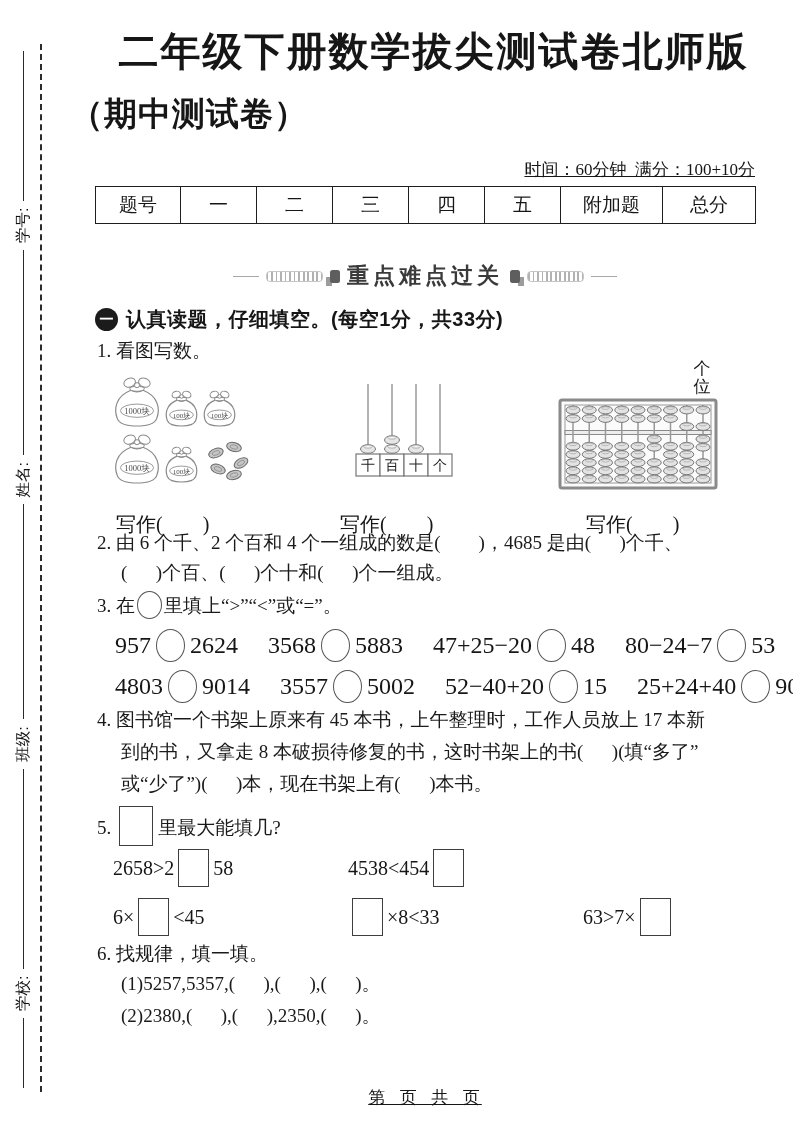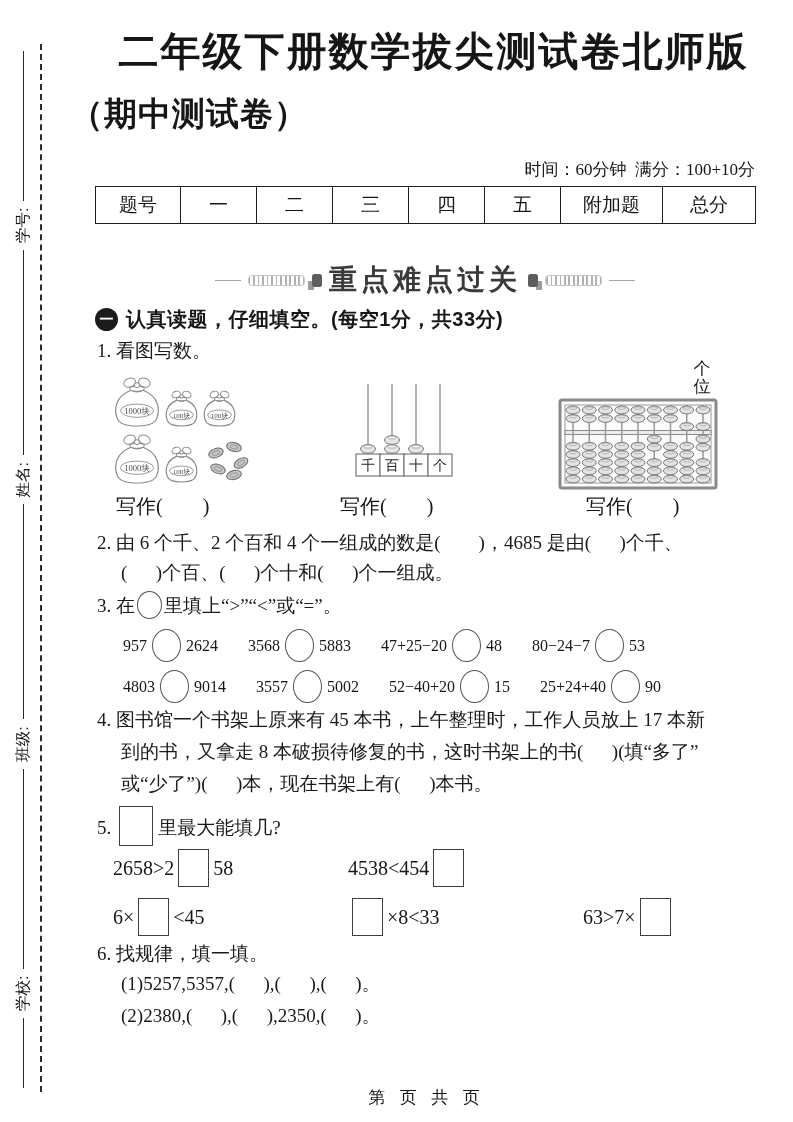--- a/index.html
+++ b/index.html
@@ -1,18 +1,18 @@
 <!DOCTYPE html>
 <html><head>
 <meta charset="utf-8">
 <style>
   html,body{margin:0;padding:0;background:#e8e8e8;}
   .page{position:relative;width:793px;height:1122px;background:#ffffff;margin:0 auto;
         font-family:"Liberation Sans","DejaVu Sans",sans-serif;color:#161616;overflow:hidden;}
-  .serif{font-family:"Liberation Serif","DejaVu Serif",serif;}
+  .serif{font-family:"Liberation Serif","DejaVu Serif",serif;text-decoration:underline;}
 
   
   .side-divider{position:absolute;left:40px;top:44px;height:1048px;border-left:2.5px dashed #2b2b2b;}
   .side-strip{position:absolute;left:5px;top:1090px;width:1045px;height:36px;
               transform:rotate(-90deg);transform-origin:0 0;
               display:flex;align-items:center;}
   .side-line{height:0;border-bottom:1.7px solid #2a2a2a;margin:0 2px;}
   .side-label{font-size:15.5px;color:#111;white-space:nowrap;margin:0 5px;}
 
   
@@ -25,62 +25,62 @@
   
   table.score{position:absolute;top:186px;left:95px;border-collapse:collapse;table-layout:fixed;}
   table.score td{border:1.7px solid #1e1e1e;text-align:center;font-size:19px;font-weight:500;
                  padding:0;overflow:hidden;}
   tr.hrow td{height:36px;}
   tr.srow td{height:32px;}
 
   
   .banner{position:absolute;top:261px;left:95px;width:660px;display:flex;align-items:center;
           justify-content:center;gap:7px;}
-  .banner-title{font-size:28px;font-weight:bold;color:#3a3a3a;letter-spacing:4px;}
+  .banner-title{font-size:22px;font-weight:bold;color:#3a3a3a;letter-spacing:4px;}
   .b-line{width:26px;border-top:1.8px solid #a8a8a8;}
   .b-hatch{width:55px;height:9px;border-radius:4px;border:1px solid #c6c6c6;
            background:repeating-linear-gradient(90deg,#b2b2b2 0 1.5px,#fff 1.5px 4.5px);}
   .b-note{width:10px;height:13px;background:#5e5e5e;border-radius:2.5px;position:relative;}
   .b-note.l{box-shadow:-6px 5px 0 -2px #9c9c9c;}
   .b-note.r{box-shadow:6px 5px 0 -2px #9c9c9c;}
 
   
   .sect{position:absolute;top:306px;left:95px;display:flex;gap:8px;align-items:center;}
   .sect-icon{width:23px;height:23px;border-radius:50%;background:#1b1b1b;color:#fff;
              font-size:14px;font-weight:bold;display:flex;align-items:center;justify-content:center;}
   .sect-title{font-size:20px;font-weight:bold;letter-spacing:0.5px;}
 
   
   .qline{position:absolute;left:97px;font-size:19px;white-space:pre;
          font-family:"Liberation Serif","DejaVu Serif",serif;color:#1a1a1a;}
   .ind{left:121px;}
 
   
-  .cmp-row{position:absolute;left:123px;display:flex;gap:30px;align-items:center;
-           font-size:16px;font-family:"Liberation Serif","DejaVu Serif",serif;}
+  .cmp-row{position:absolute;left:115px;display:flex;gap:30px;align-items:center;
+           font-size:24px;font-family:"Liberation Serif","DejaVu Serif",serif;}
   .cmp-item{display:flex;align-items:center;white-space:pre;}
   .cmp-circle{display:inline-block;width:27px;height:31px;border:1.3px solid #555;
               border-radius:50%;margin:0 5px;flex:0 0 auto;}
   .cmp-circle.hdr{width:23px;height:26px;vertical-align:-7px;margin:0 2px;}
 
   
   .fill-box{display:inline-block;width:29px;height:36px;border:1.4px solid #3e3e3e;
             margin:0 4px;flex:0 0 auto;}
   .fill-box.hdr{width:32px;height:38px;vertical-align:-12px;margin:0 5px 0 8px;}
   .q5-row{position:absolute;left:113px;display:flex;font-size:20px;
           font-family:"Liberation Serif","DejaVu Serif",serif;}
   .q5-item{width:235px;display:flex;align-items:center;white-space:pre;}
 
   
   .fig{position:absolute;}
   #abacus-wrap{position:absolute;left:558px;top:362px;width:162px;height:132px;}
   .abacus-place{position:absolute;right:8px;top:-2px;width:20px;font-size:17px;line-height:18px;
                 text-align:center;font-family:"Liberation Serif","DejaVu Serif",serif;}
   #abacus-svg{position:absolute;left:0;top:36px;}
-  .writeas{position:absolute;top:493px;font-size:20px;white-space:pre;
+  .writeas{position:absolute;top:511px;font-size:20px;white-space:pre;
            font-family:"Liberation Serif","DejaVu Serif",serif;}
 
   .footer{position:absolute;top:1086px;left:95px;width:660px;text-align:center;
           font-size:17px;white-space:pre;letter-spacing:2px;}
 </style>
 </head>
 <body>
 
 <div class="page">
 

